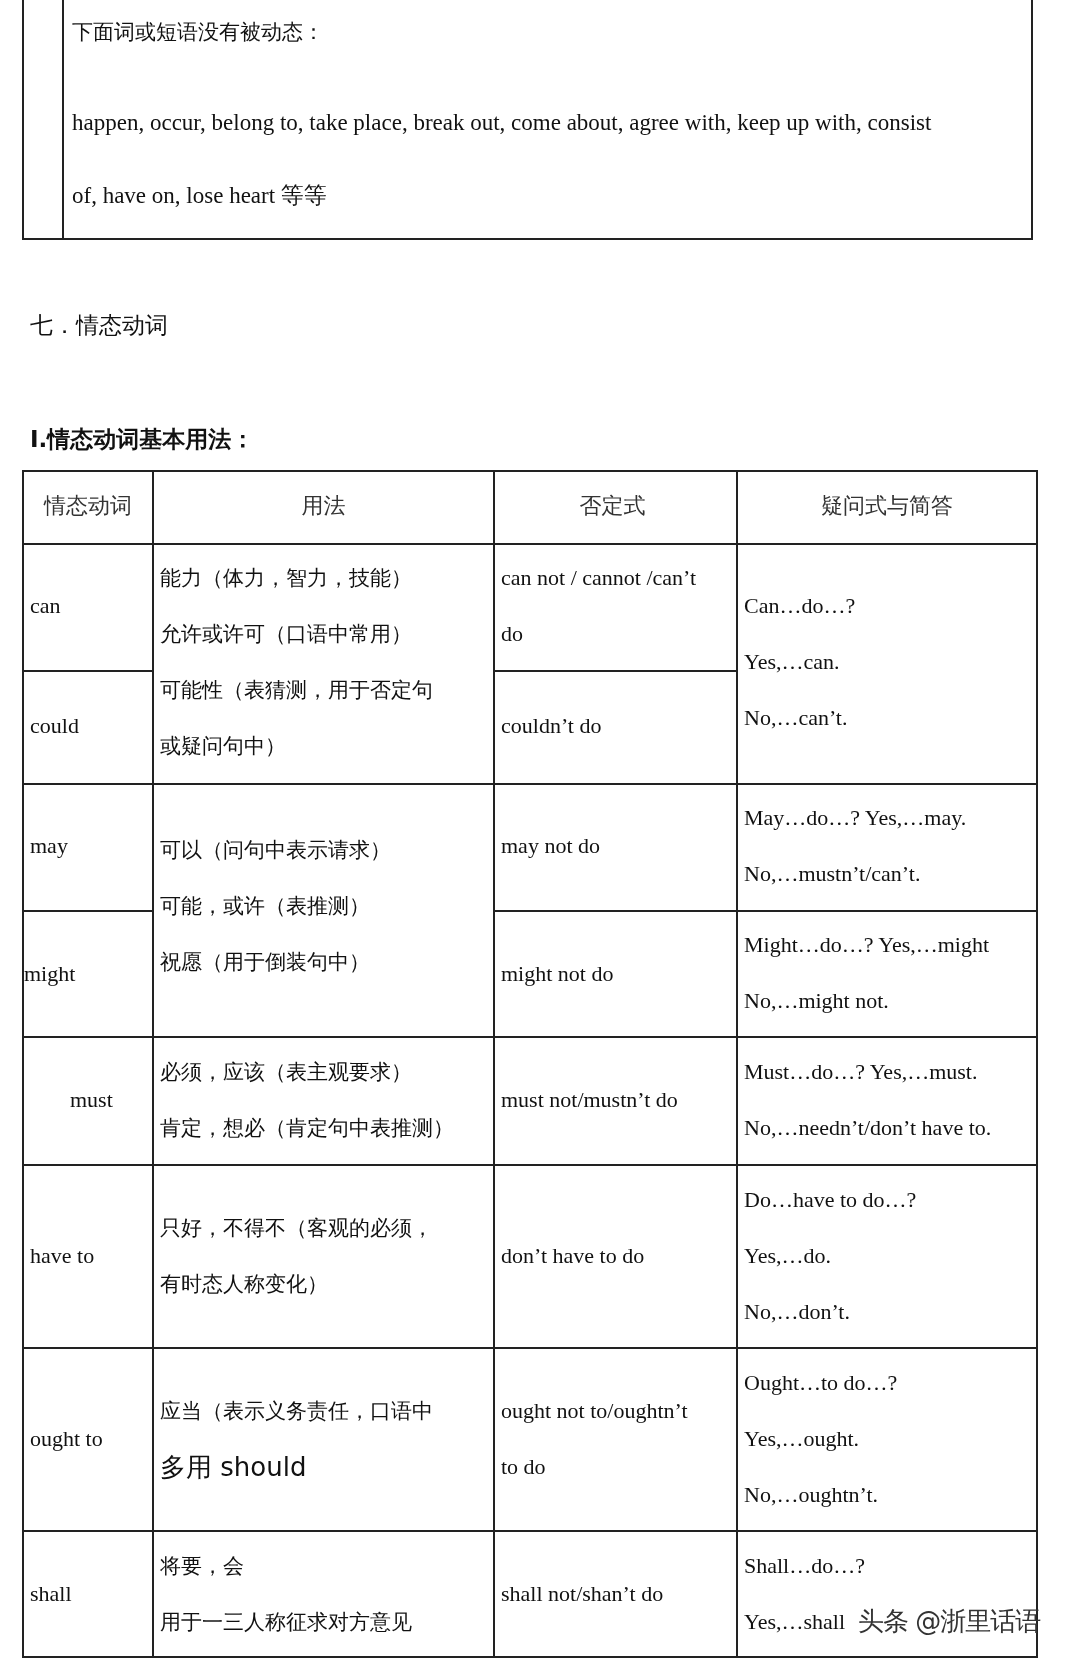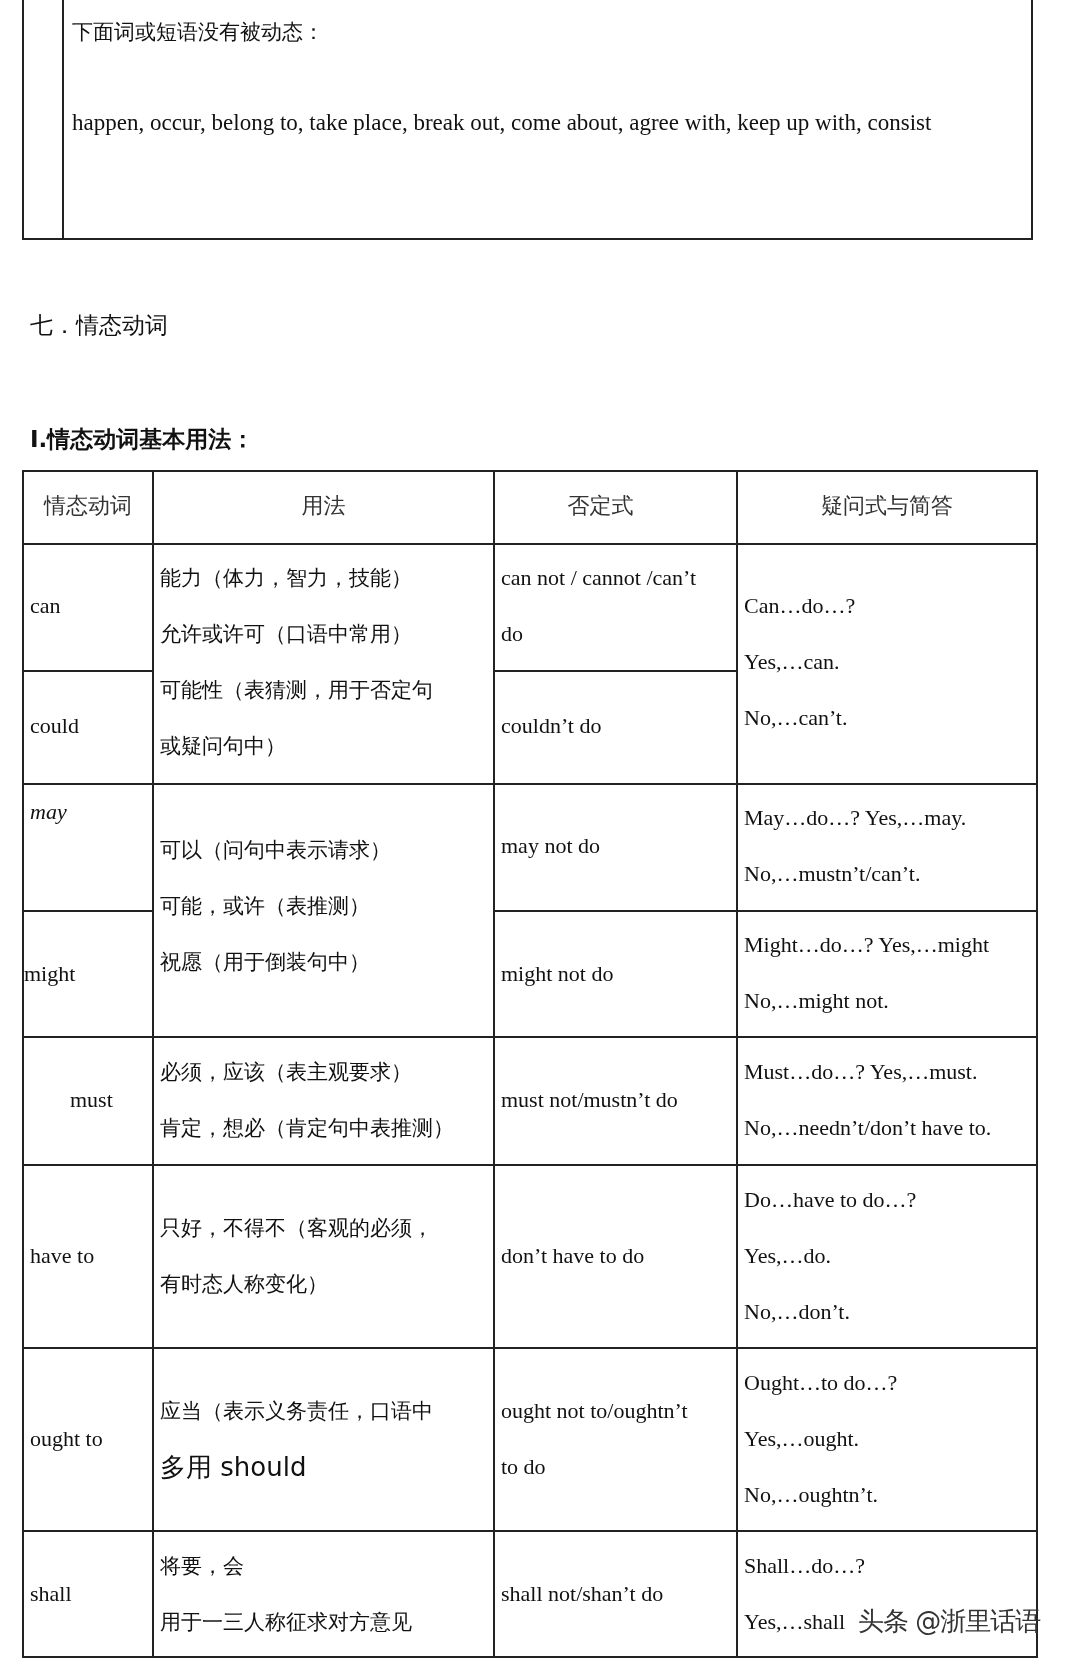--- a/index.html
+++ b/index.html
@@ -25,20 +25,21 @@
   .hdr { font-size: 22px; color: #333; text-align: center; }
   .watermark { position: absolute; left: 858px; top: 1604px; font-size: 26px; color: #333; font-family: "DejaVu Sans", sans-serif; letter-spacing: -1px; }
 </style>
 </head>
 <body>
 
 <div class="abs topbox">
   <div class="divider"></div>
   <div class="line cjk" style="top:20px;font-size:21px;">下面词或短语没有被动态：</div>
   <div class="line" style="top:112px;">happen, occur, belong to, take place, break out, come about, agree with, keep up with, consist</div>
+  <div class="line" style="top:182px;">of, have on, lose heart 等等</div>
 </div>
 
 <div class="abs h1 cjk">七．情态动词</div>
 <div class="abs h2 cjk">I.情态动词基本用法：</div>
 
 <div class="grid">
 
   <div class="hl" style="left:22px;width:1016px;top:470px;"></div>
   <div class="hl" style="left:22px;width:1016px;top:543px;"></div>
   <div class="hl" style="left:22px;width:132px;top:670px;"></div>
@@ -54,37 +55,37 @@
 
   <div class="vl" style="left:22px;top:470px;height:1188px;"></div>
   <div class="vl" style="left:152px;top:470px;height:1188px;"></div>
   <div class="vl" style="left:493px;top:470px;height:1188px;"></div>
   <div class="vl" style="left:736px;top:470px;height:1188px;"></div>
   <div class="vl" style="left:1036px;top:470px;height:1188px;"></div>
 </div>
 
 <div class="cell cjk hdr" style="left:24px;width:128px;top:478px;">情态动词</div>
 <div class="cell cjk hdr" style="left:154px;width:339px;top:478px;">用法</div>
-<div class="cell cjk hdr" style="left:495px;width:211px;top:478px;">否定式</div>
+<div class="cell cjk hdr" style="left:495px;width:211px;top:478px;padding-left:12px;">否定式</div>
 <div class="cell cjk hdr" style="left:738px;width:298px;top:478px;">疑问式与简答</div>
 
 <div class="cell" style="left:30px;top:578px;">can</div>
 <div class="cell" style="left:30px;top:698px;">could</div>
 <div class="cell cjk" style="left:160px;top:550px;font-size:21px;">能力（体力，智力，技能）</div>
 <div class="cell cjk" style="left:160px;top:606px;font-size:21px;">允许或许可（口语中常用）</div>
 <div class="cell cjk" style="left:160px;top:662px;font-size:21px;">可能性（表猜测，用于否定句</div>
 <div class="cell cjk" style="left:160px;top:718px;font-size:21px;">或疑问句中）</div>
 <div class="cell" style="left:501px;top:550px;">can not / cannot /can’t</div>
 <div class="cell" style="left:501px;top:606px;">do</div>
 <div class="cell" style="left:501px;top:698px;">couldn’t do</div>
 <div class="cell" style="left:744px;top:578px;">Can…do…?</div>
 <div class="cell" style="left:744px;top:634px;">Yes,…can.</div>
 <div class="cell" style="left:744px;top:690px;">No,…can’t.</div>
 
-<div class="cell" style="left:30px;top:784px;font-style:italic;">may</div>
+<div class="cell" style="left:30px;top:818px;">may</div>
 <div class="cell" style="left:24px;top:946px;">might</div>
 <div class="cell cjk" style="left:160px;top:822px;font-size:21px;">可以（问句中表示请求）</div>
 <div class="cell cjk" style="left:160px;top:878px;font-size:21px;">可能，或许（表推测）</div>
 <div class="cell cjk" style="left:160px;top:934px;font-size:21px;">祝愿（用于倒装句中）</div>
 <div class="cell" style="left:501px;top:818px;">may not do</div>
 <div class="cell" style="left:501px;top:946px;">might not do</div>
 <div class="cell" style="left:744px;top:790px;">May…do…? Yes,…may.</div>
 <div class="cell" style="left:744px;top:846px;">No,…mustn’t/can’t.</div>
 <div class="cell" style="left:744px;top:917px;">Might…do…? Yes,…might</div>
 <div class="cell" style="left:744px;top:973px;">No,…might not.</div>

